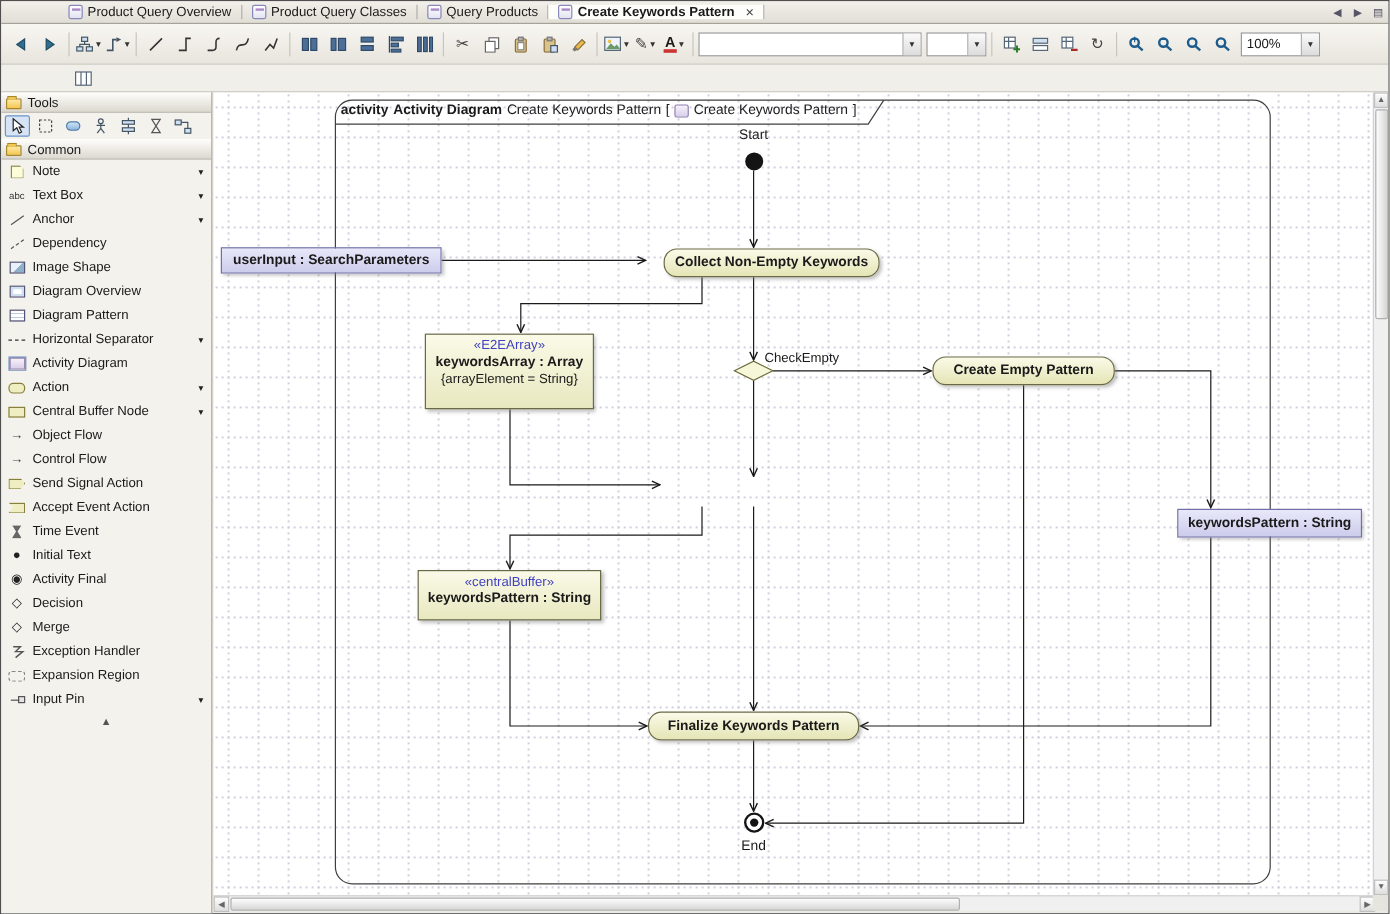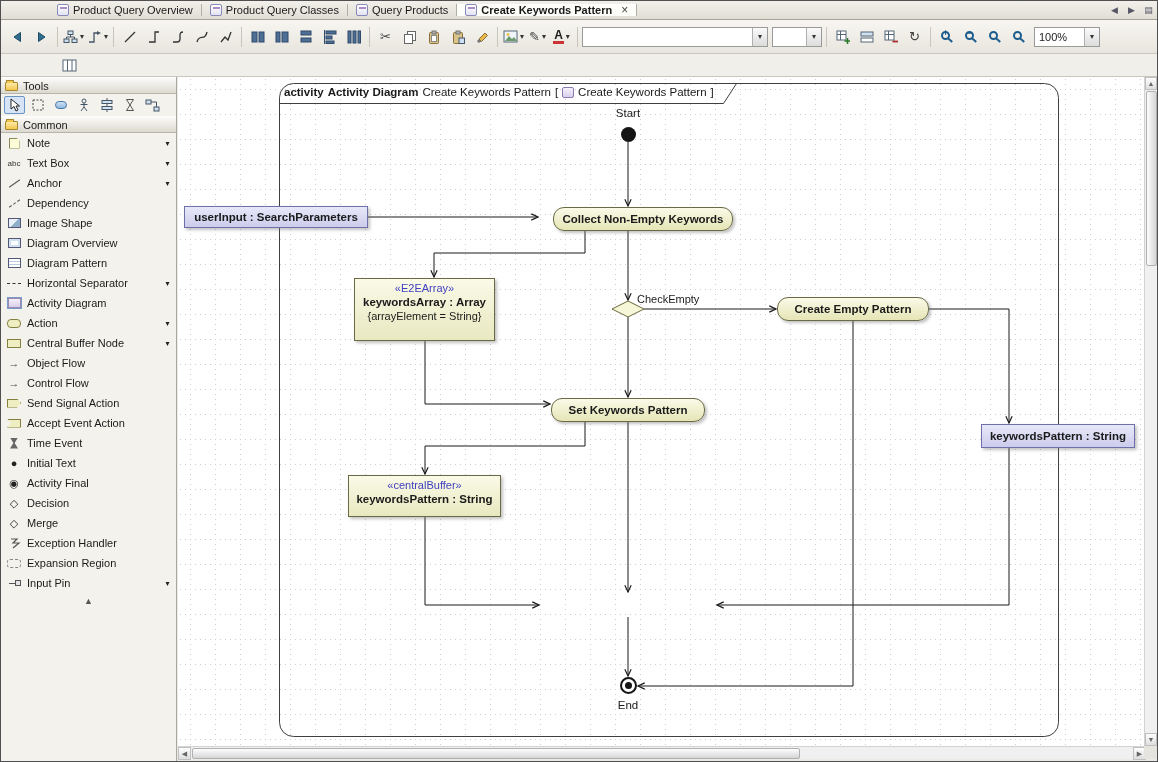--- a/index.html
+++ b/index.html
@@ -602,28 +602,28 @@
 
     <div class="guard" style="left:459px;top:216px;">CheckEmpty</div>
 
     <div class="databox" style="left:176px;top:201px;width:141px;height:63px;">
       <div class="stereo">«E2EArray»</div>
       <div class="dbname">keywordsArray : Array</div>
       <div class="dbcon">{arrayElement = String}</div>
     </div>
 
     <div class="node action" style="left:599px;top:220px;width:152px;height:24px;">Create Empty Pattern</div>
-    <div class="node action" style="left:373px;top:321px;width:154px;height:24px;">Set Keywords Pattern</div>
     <div class="node objnode" style="left:803px;top:347px;width:154px;height:24px;">keywordsPattern : String</div>
 
     <div class="databox" style="left:170px;top:398px;width:153px;height:42px;">
       <div class="stereo">«centralBuffer»</div>
       <div class="dbname">keywordsPattern : String</div>
     </div>
 
+    <div class="node action" style="left:362px;top:516px;width:176px;height:24px;">Finalize Keywords Pattern</div>
 
     <div class="final" style="left:442px;top:600px;">
         <span></span>
       </div>
     <div class="flabel" style="left:420px;top:622px;width:60px;">End</div>
   </div>
 
   <div class="vscroll">
     <div class="sbtn">▲</div>
     <div class="vthumb"></div>

